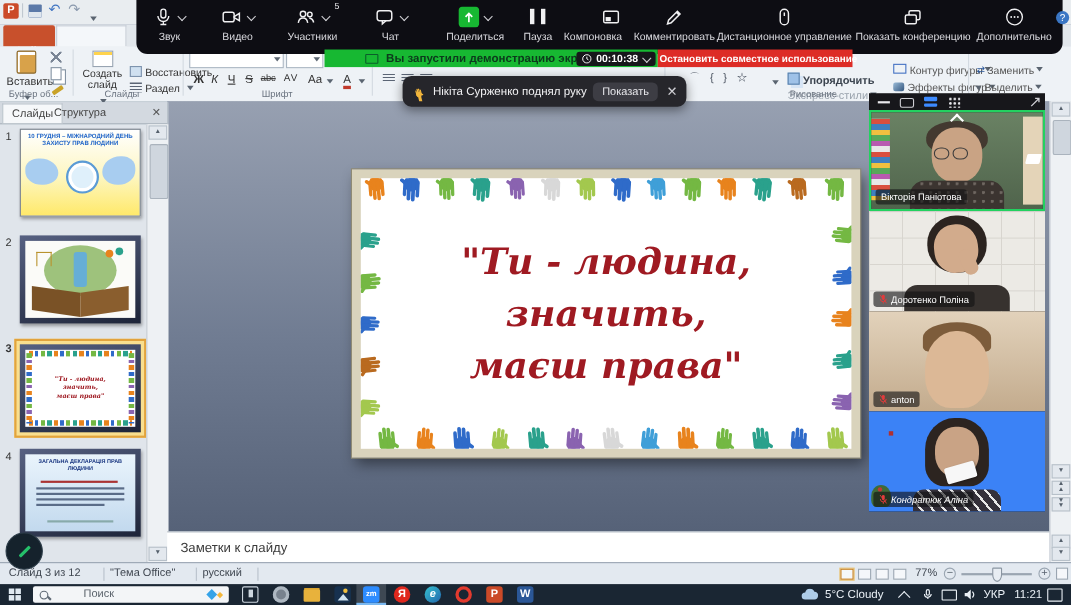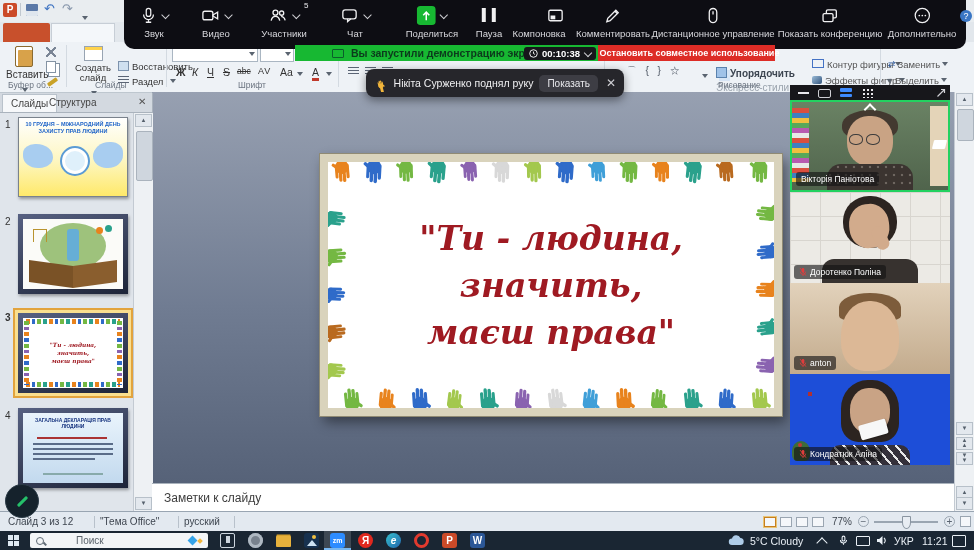--- a/index.html
+++ b/index.html
@@ -524,21 +524,21 @@
       <div class="namelab">
         <svg width="8" height="10" viewBox="0 0 12 14">
             <rect x="4" y="1" width="4" height="7" rx="2" fill="#e03c3c"></rect>
             <path d="M2 6.5a4 4 0 0 0 8 0M6 10.5V13" stroke="#e03c3c" stroke-width="1.3" fill="none"></path>
             <path d="M1.5 1L10.5 12.5" stroke="#e03c3c" stroke-width="1.3"></path>
           </svg>
         <span>anton</span>
       </div>
     </div>
 
-    <div class="tile" style="top:289px;height:91px;background:#1d4ed8;">
+    <div class="tile" style="top:289px;height:91px;background:#3b82f6;font-style:italic;">
       <span class="abs" style="left:18px;top:18px;width:4px;height:4px;background:#b03030;"></span>
       <div class="abs" style="left:2px;bottom:4px;width:18px;height:20px;background:#3f6b3a;border-radius:50% 50% 30% 30%;"></div>
       <span class="abs" style="left:8px;bottom:18px;width:4px;height:4px;border-radius:50%;background:#c03838;"></span>
       <div class="abs" style="left:50%;top:6px;transform:translateX(-50%);width:58px;height:62px;background:#2c2420;border-radius:46% 46% 30% 30%;"></div>
       <div class="abs" style="left:50%;top:14px;transform:translateX(-50%);width:40px;height:46px;background:#c9a385;border-radius:46%;"></div>
       <div class="abs" style="left:50%;top:48px;transform:translateX(-38%) rotate(-16deg);width:28px;height:15px;background:#f7f7f7;border-radius:2px;box-shadow:1px 1px 2px rgba(0,0,0,.3);"></div>
       <div class="abs" style="left:50%;bottom:0;transform:translateX(-50%);width:80px;height:20px;background:repeating-linear-gradient(50deg,#34303a 0 6px,#e8e8e8 6px 8px);border-radius:10px 10px 0 0;"></div>
       <div class="namelab">
         <svg width="8" height="10" viewBox="0 0 12 14">
             <rect x="4" y="1" width="4" height="7" rx="2" fill="#e03c3c"></rect>

